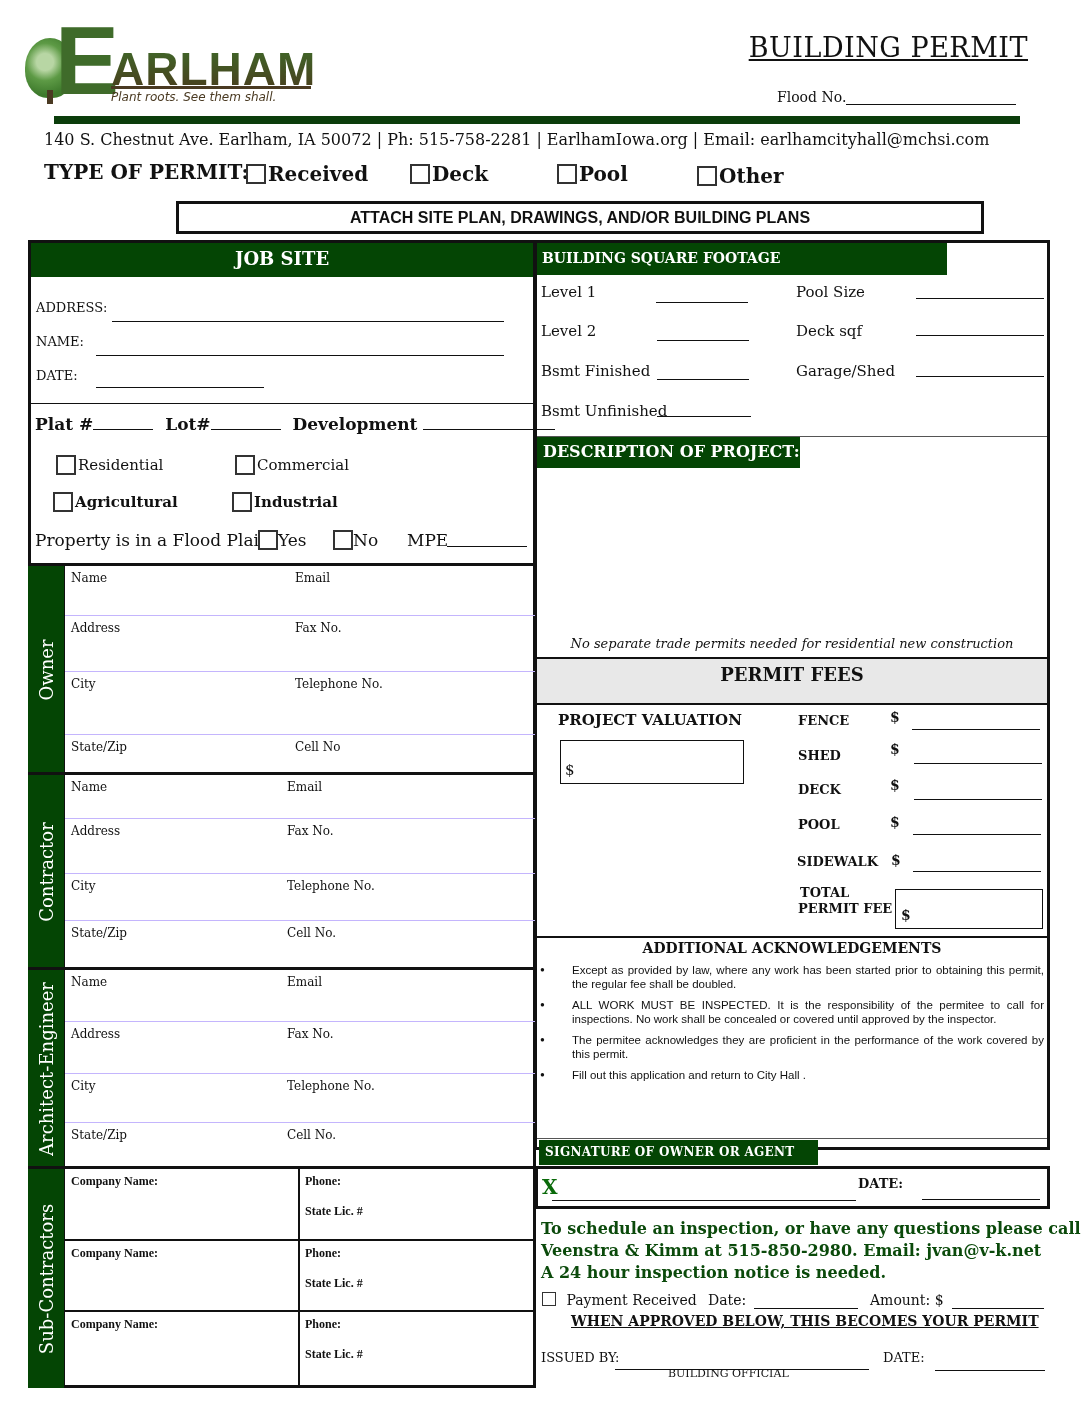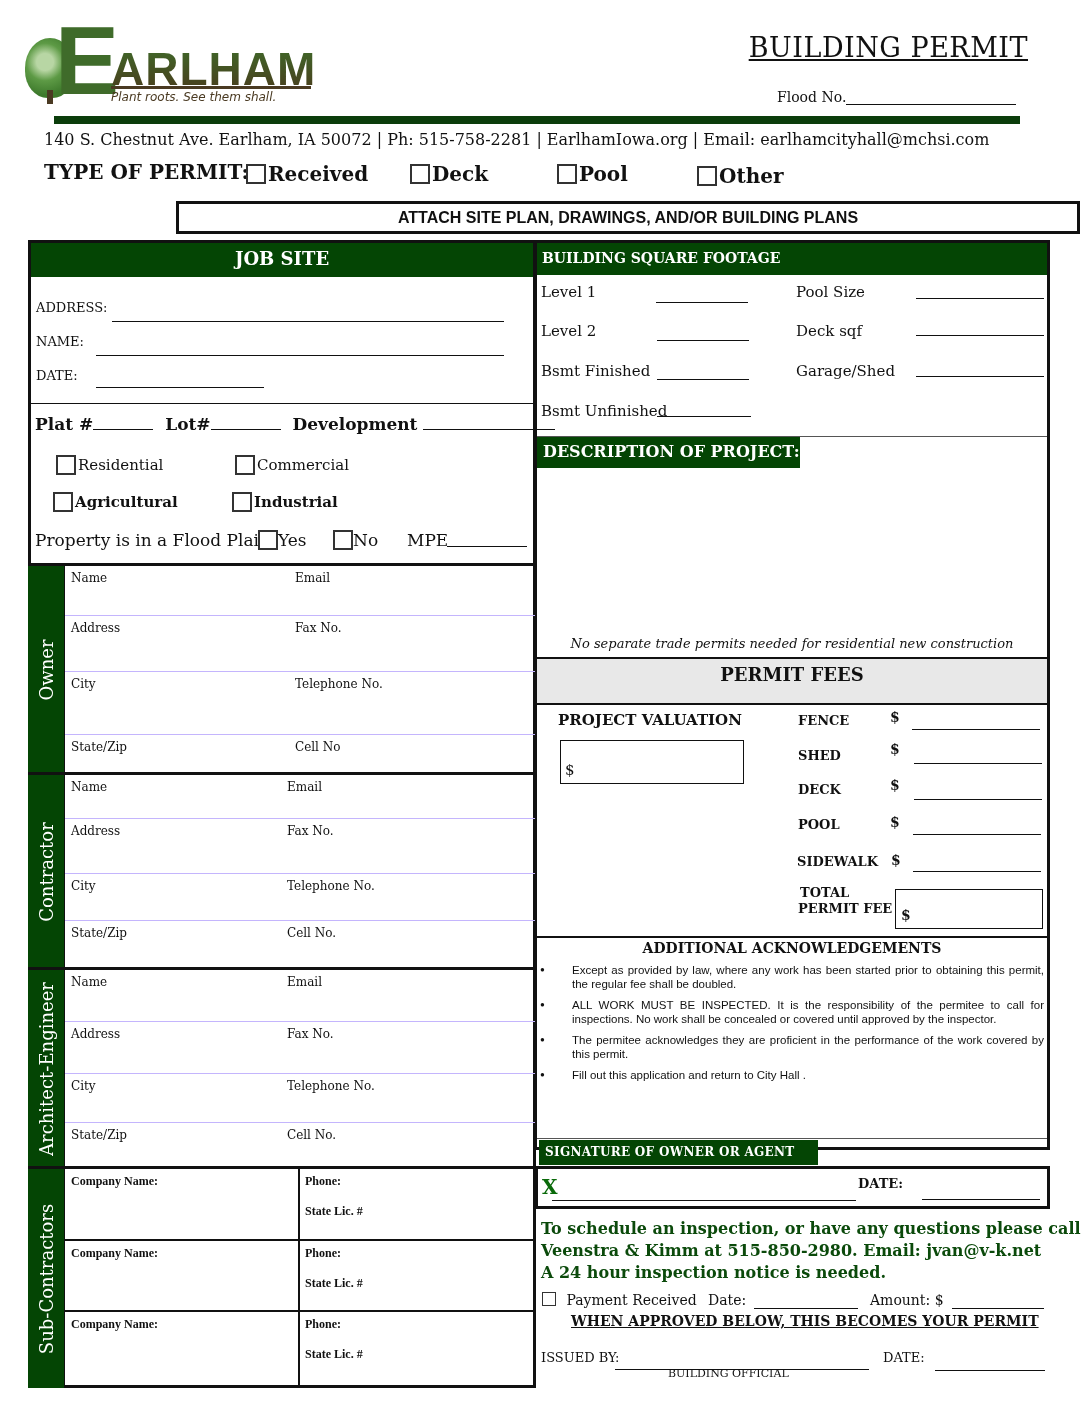--- a/index.html
+++ b/index.html
@@ -18,21 +18,21 @@
   .logo .trunk { position: absolute; left: 22px; top: 72px; width: 6px; height: 14px; background: #4a3a22; }
   .logo .word { position: absolute; left: 86px; top: 26px; font-family: "Liberation Sans", sans-serif; font-weight: bold; font-size: 46px; letter-spacing: 1px; background: linear-gradient(#3f6b2a, #4a3a1c); -webkit-background-clip: text; background-clip: text; color: transparent; line-height: 50px; }
   .logo .tag { position: absolute; left: 86px; top: 68px; font-family: "DejaVu Sans", sans-serif; font-size: 12px; color: #4a3a22; font-style: italic; border-top: 3px solid #4a3a22; width: 200px; padding-top: 1px; }
   .title { right: 60px; top: 32px; font-size: 27px; text-decoration: underline; letter-spacing: 0.5px; }
   .permit-no { left: 777px; top: 89px; font-size: 14px; }
   .permit-no .ln { display: inline-block; width: 170px; border-bottom: 1px solid #111; height: 14px; vertical-align: bottom; }
   .green-rule { left: 54px; top: 116px; width: 966px; height: 8px; background: #0b3d0b; }
   .contact { left: 44px; top: 130px; font-size: 16px; white-space: nowrap; }
   .type-row { left: 44px; top: 160px; font-size: 20px; font-weight: bold; white-space: nowrap; }
   .type-row .opt { position: absolute; top: 2px; display: flex; align-items: center; gap: 2px; }
-  .attach { left: 176px; top: 201px; width: 904px; height: 33px; border: 3px solid #111; text-align: center; font-family: "Liberation Sans", sans-serif; font-weight: bold; font-size: 16px; line-height: 28px; }
+  .attach { left: 176px; top: 201px; width: 808px; height: 33px; border: 3px solid #111; text-align: center; font-family: "Liberation Sans", sans-serif; font-weight: bold; font-size: 16px; line-height: 28px; }
 
   
   .left-box { left: 28px; top: 240px; width: 508px; height: 1148px; border: 3px solid #111; }
   .job-head { left: 31px; top: 243px; width: 502px; height: 34px; text-align: center; font-weight: bold; font-size: 18px; line-height: 32px; }
   .job-fields { left: 31px; top: 277px; width: 502px; height: 127px; border-bottom: 1px solid #111; }
   .lbl-caps { font-size: 13px; }
   .plat-row { left: 35px; top: 414px; font-size: 17px; font-weight: bold; white-space: nowrap; }
   .chk-item { position: absolute; display: flex; align-items: center; gap: 2px; font-size: 15px; }
   .flood-row { left: 35px; top: 530px; font-size: 17px; white-space: nowrap; }
 
@@ -42,21 +42,21 @@
   .party .row { position: absolute; left: 37px; right: 0; border-bottom: 1px solid #c4b5fd; font-size: 12px; }
   .party .row .c1 { position: absolute; left: 6px; top: 5px; }
   .party .row .c2 { position: absolute; left: 230px; top: 5px; }
   .sub .row .c2 { left: 240px; }
   .sub .row { border-bottom: 2px solid #111; font-family: "Liberation Serif", serif; font-weight: bold; font-size: 12px; }
   .sub .row .vdiv { position: absolute; left: 233px; top: 0; bottom: 0; border-left: 2px solid #111; }
   .sub .row .c3 { position: absolute; left: 240px; top: 35px; }
 
   
   .right-box { left: 535px; top: 240px; width: 515px; height: 910px; border: 3px solid #111; border-left-width: 2px; }
-  .sqft-head { left: 537px; top: 243px; width: 510px; height: 32px; font-weight: bold; font-size: 14px; line-height: 30px; padding-left: 5px; }
+  .sqft-head { left: 537px; top: 243px; width: 410px; height: 32px; font-weight: bold; font-size: 14px; line-height: 30px; padding-left: 5px; }
   .sq-lbl { position: absolute; font-size: 15px; }
   .desc-sec { left: 537px; top: 436px; width: 510px; height: 222px; border-top: 1px solid #555; }
   .desc-head { left: 537px; top: 437px; width: 263px; height: 31px; font-weight: bold; font-size: 16px; line-height: 30px; padding-left: 6px; }
   .desc-note { left: 537px; top: 636px; width: 510px; text-align: center; font-style: italic; font-size: 13px; }
   .fees-head { left: 537px; top: 657px; width: 510px; height: 48px; background: #e8e8e8; border-top: 2px solid #111; border-bottom: 2px solid #111; text-align: center; font-weight: bold; font-size: 18px; padding-top: 5px; }
   .fee-lbl { position: absolute; font-size: 13px; font-weight: bold; }
   .fee-dollar { position: absolute; font-size: 14px; font-weight: bold; }
   .val-box { left: 560px; top: 740px; width: 184px; height: 44px; border: 1px solid #111; }
   .total-box { left: 895px; top: 889px; width: 148px; height: 40px; border: 1px solid #111; }
   .ack { left: 537px; top: 936px; width: 510px; height: 202px; border-top: 2px solid #111; }

